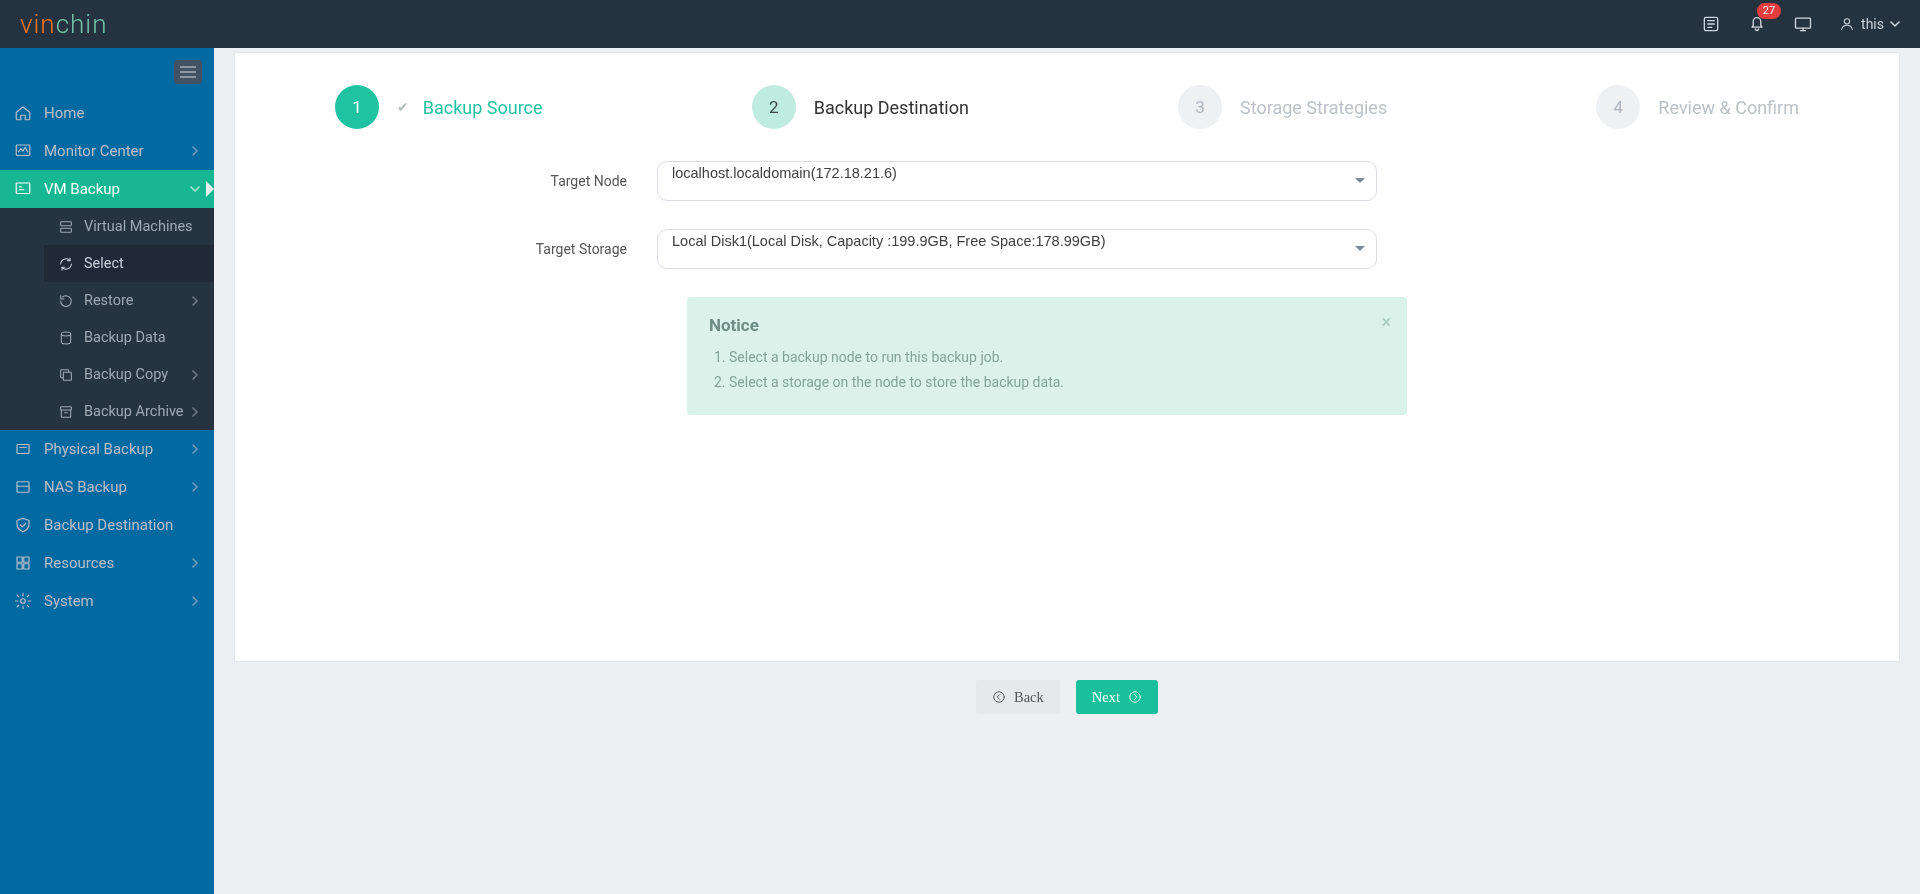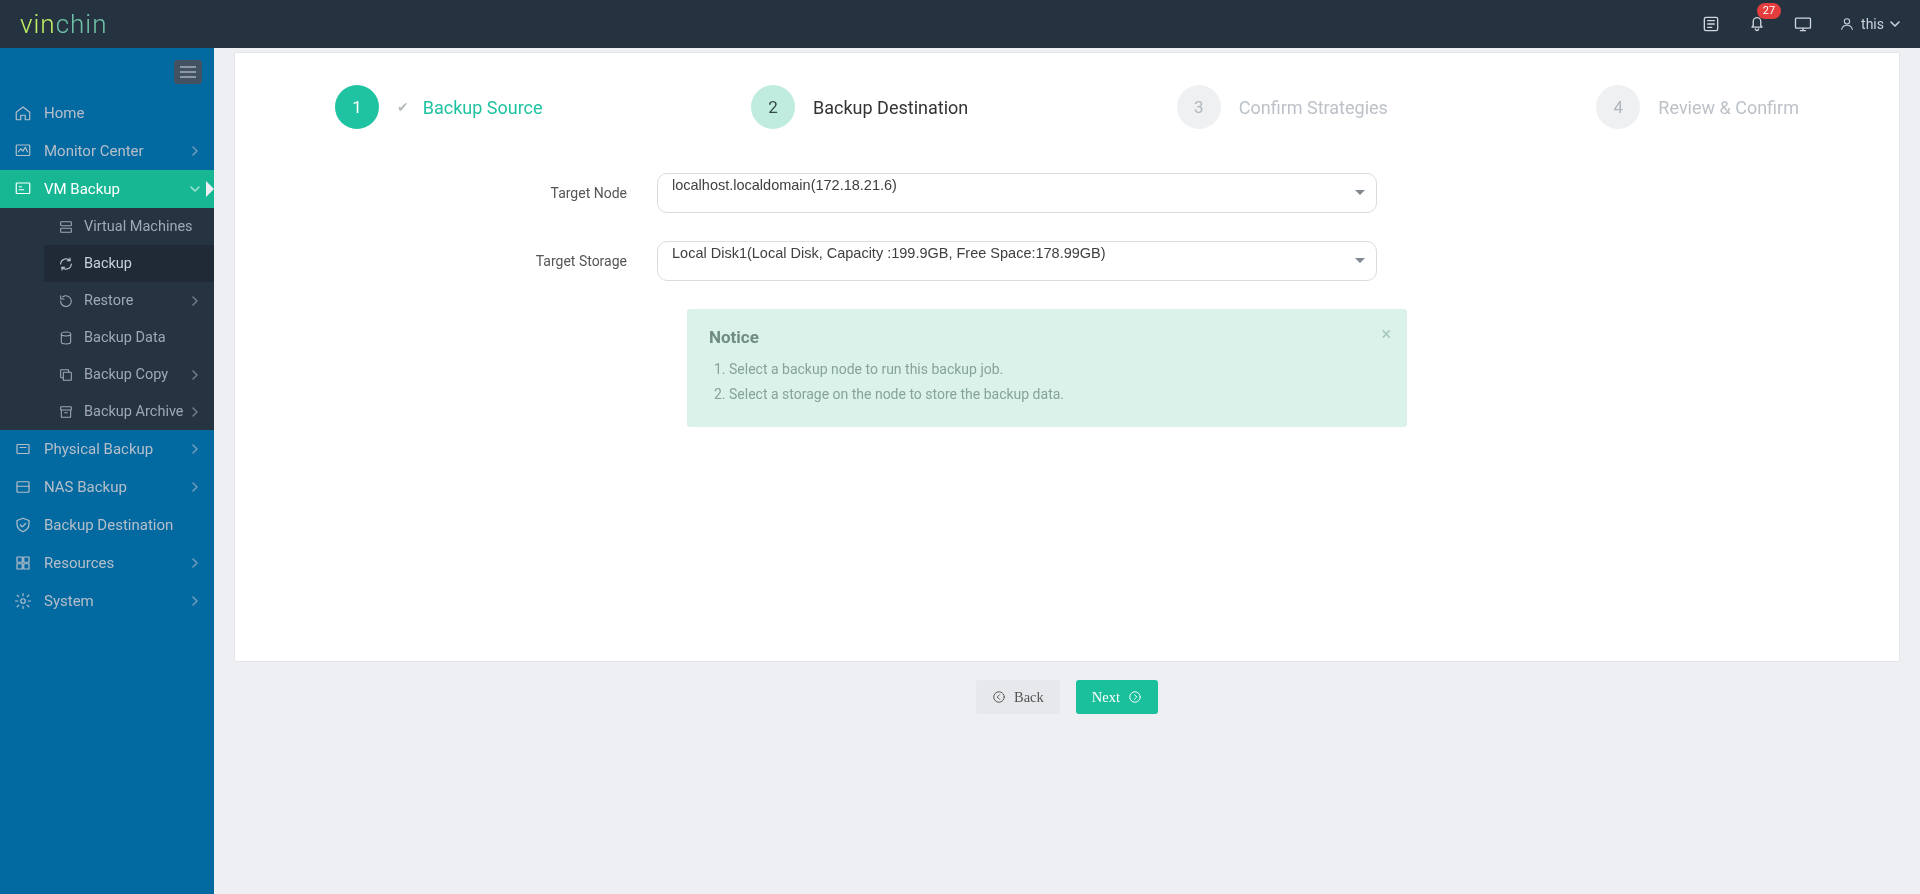--- a/index.html
+++ b/index.html
@@ -2,21 +2,21 @@
 <html><head>
 <meta charset="utf-8">
 <style>
 * { box-sizing: border-box; margin: 0; padding: 0; }
 html, body { height: 100%; font-family: -apple-system, BlinkMacSystemFont, "Segoe UI", Roboto, Arial, sans-serif; font-size: 14px; color: #333; }
 body { display: flex; flex-direction: column; background: #eeeff2; }
 
 
 .header { height: 48px; background: #253240; display: flex; align-items: center; justify-content: space-between; padding: 0 20px 0 20px; color: #d0d6dd; }
 .logo { font-size: 26px; font-weight: 300; letter-spacing: 1px; color: #e9eef2; }
-.logo .in { color: #bef264; margin-top: 36px; }
+.logo .in { color: #f97316; margin-top: 36px; }
 .logo .chin { color: #6fc2a7; }
 .header-right { display: flex; align-items: center; gap: 26px; }
 .hdr-icon { width: 20px; height: 20px; stroke: #b7c0c9; fill: none; stroke-width: 1.5; cursor: pointer; }
 .bell-wrap { position: relative; cursor: pointer; }
 .badge { position: absolute; top: -10px; right: -14px; background: #e43d3d; color: #fff; font-size: 11px; border-radius: 9px; padding: 1px 6px; line-height: 14px; }
 .user { display: flex; align-items: center; gap: 6px; cursor: pointer; font-size: 14px; color: #c9d1d9; }
 .user svg { width: 16px; height: 16px; fill: #c9d1d9; }
 .user .chev { width: 10px; height: 10px; }
 
 
@@ -49,21 +49,21 @@
 .step .circle.done { background: #20c3a1; color: #fff; }
 .step .circle.current { background: #c0ece0; color: #374a45; }
 .step .circle.todo { background: #eef0f2; color: #b0b7bf; }
 .step .label { font-size: 18px; }
 .step.done .label { color: #20c3a1; }
 .step.done .chk { color: #b6beb9; margin-right: -4px; }
 .step.current .label { color: #333; }
 .step.todo .label { color: #bcc2c8; }
 
 
-.form { max-width: 1180px; margin: 16px auto; padding: 0 20px; }
+.form { max-width: 1180px; margin: 4px auto; padding: 0 20px; }
 .form-row { display: flex; align-items: center; margin-bottom: 28px; }
 .form-row label { width: 160px; text-align: right; padding-right: 30px; font-size: 14px; color: #555; }
 .select { flex: 1; max-width: 720px; position: relative; }
 .select select { width: 100%; height: 40px; border: 1px solid #d9dde1; border-radius: 10px; padding: 0 30px 16px 14px; font-size: 14.5px; color: #404040; background: #fff; appearance: none; cursor: pointer; }
 .select::after { content: ""; position: absolute; right: 12px; top: 50%; transform: translateY(-30%); border: 5px solid transparent; border-top-color: #808890; pointer-events: none; }
 
 
 .notice { margin-left: 190px; max-width: 720px; background: #daf2ea; border-radius: 3px; padding: 18px 22px 20px 22px; position: relative; }
 .notice h4 { font-size: 17px; font-weight: 700; color: #6f8c84; margin-bottom: 10px; }
 .notice ol { list-style: decimal; padding-left: 20px; color: #86a39a; font-size: 14px; line-height: 1.8; }
@@ -159,21 +159,21 @@
             <rect x="4" y="4" width="16" height="6" rx="1"></rect>
             <rect x="4" y="14" width="16" height="6" rx="1"></rect>
           </svg>
         <span>Virtual Machines</span>
       </div>
       <div class="sb-item sel">
         <svg class="ic stroke" viewBox="0 0 24 24">
             <path d="M4 12a8 8 0 0 1 14-5M20 12a8 8 0 0 1-14 5"></path>
             <path d="M18 3v4h-4M6 21v-4h4"></path>
           </svg>
-        <span>Backup</span>
+        <span>Select</span>
       </div>
       <div class="sb-item">
         <svg class="ic stroke" viewBox="0 0 24 24">
             <path d="M4 12a8 8 0 1 0 3-6"></path>
             <path d="M4 4v5h5"></path>
           </svg>
         <span>Restore</span>
         <svg class="chev stroke" viewBox="0 0 10 10">
             <path d="M3 1l4 4-4 4"></path>
           </svg>
@@ -271,21 +271,21 @@
             <div class="circle done">1</div>
             <span class="chk">✔</span>
             <span class="label">Backup Source</span>
           </div>
           <div class="step current">
             <div class="circle current">2</div>
             <span class="label">Backup Destination</span>
           </div>
           <div class="step todo">
             <div class="circle todo">3</div>
-            <span class="label">Confirm Strategies</span>
+            <span class="label">Storage Strategies</span>
           </div>
           <div class="step todo">
             <div class="circle todo">4</div>
             <span class="label">Review &amp; Confirm</span>
           </div>
         </div>
 
         <div class="form">
           <div class="form-row">
             <label>Target Node</label>

